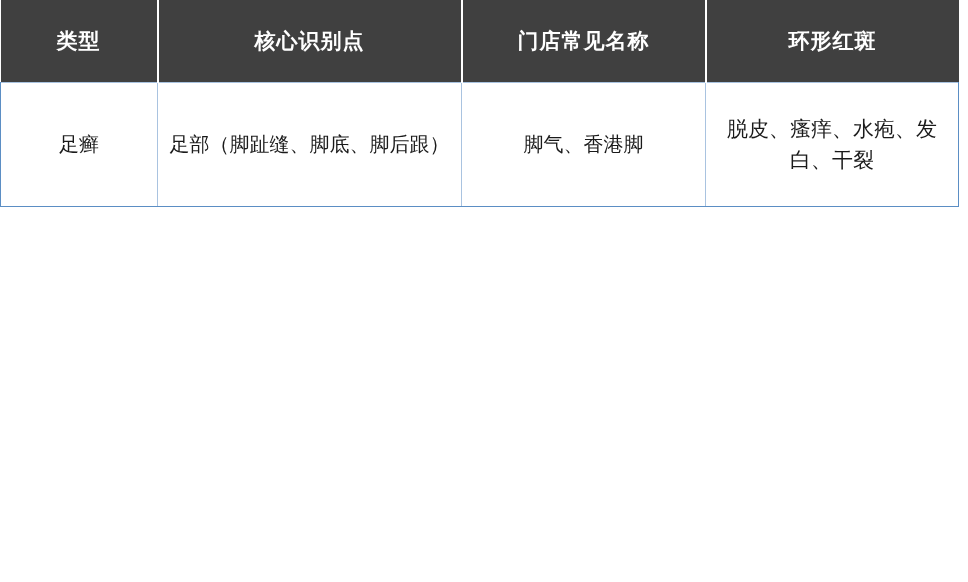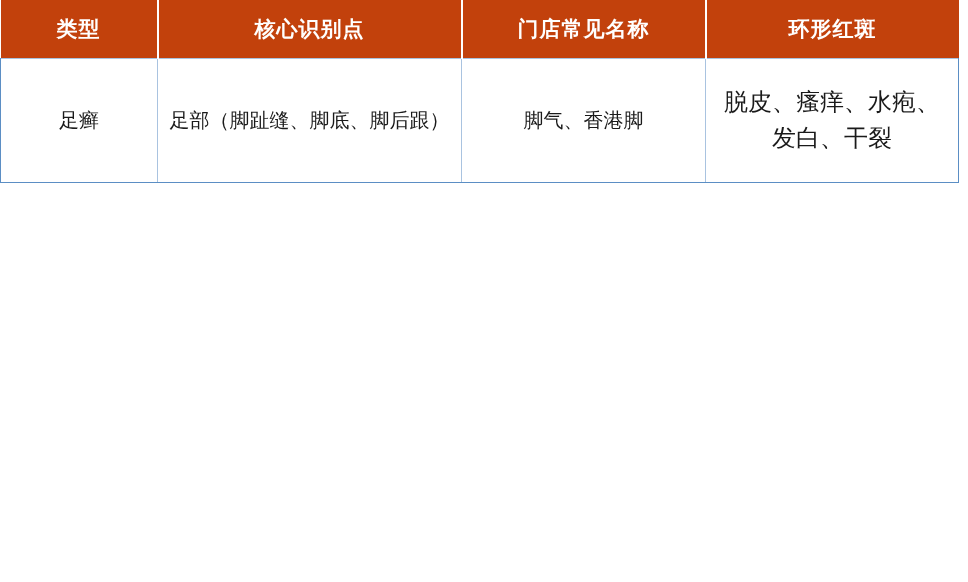--- a/index.html
+++ b/index.html
@@ -23,28 +23,28 @@
 
   table.tinea-table {
     border-collapse: collapse;
     table-layout: fixed;
     width: 958px;
     margin: 0;
   }
 
   
   thead tr.header-row th {
-    background: #c2410c;
+    background: #404040;
     color: #ffffff;
     font-weight: bold;
     font-size: 21px;
     letter-spacing: 1px;
     text-align: center;
     vertical-align: middle;
-    height: 58px;
+    height: 82px;
     padding: 0 24px;
     border: none;
     border-right: 2px solid #ffffff;
     box-sizing: border-box;
   }
   thead tr.header-row th:last-child {
     border-right: none;
   }
 
   
@@ -69,21 +69,21 @@
     border-bottom: 1px solid #5b8ec4;
   }
 
   tbody tr.body-row { height: 123px; }
   tbody tr.body-row.row-first { height: 124px; margin-left: 8px; }
   tbody tr.body-row.row-last  { height: 122px; }
 
   .cell-type     { font-size: 20px; }
   .cell-site     { font-size: 20px; }
   .cell-alias    { font-size: 20px; }
-  .cell-features { font-size: 24px; }
+  .cell-features { font-size: 21px; }
 
   .col-type     { width: 157px; }
   .col-site     { width: 304px; }
   .col-alias    { width: 244px; }
   .col-features { width: 253px; }
 </style>
 </head>
 <body>
 
 <div class="sheet">

